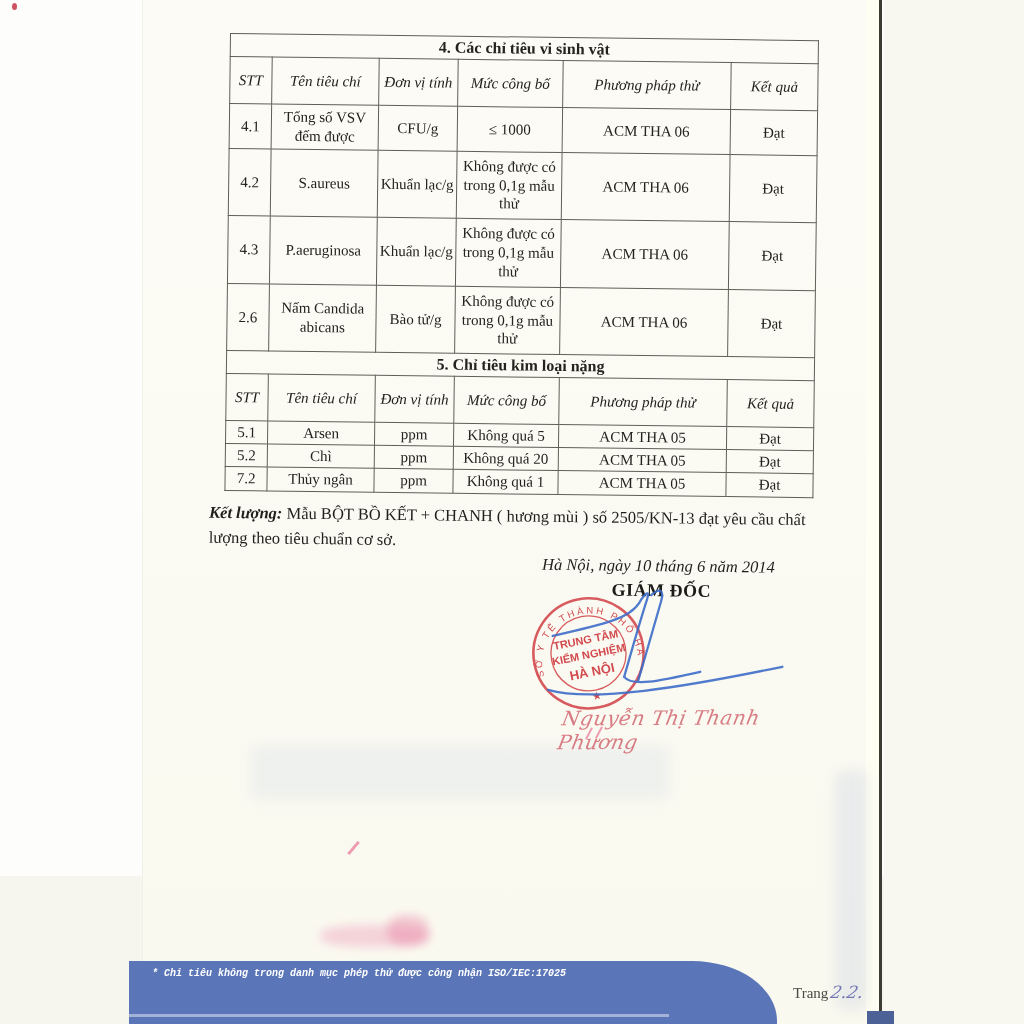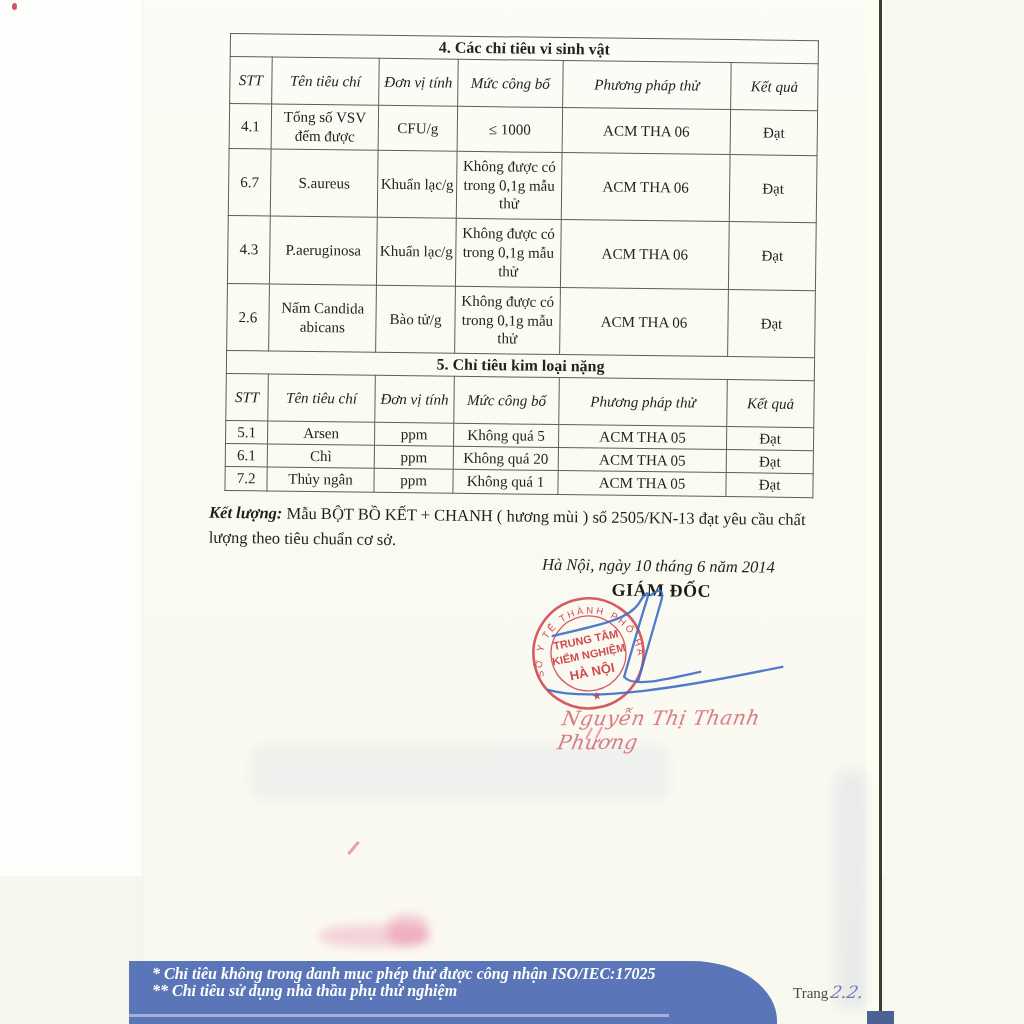--- a/index.html
+++ b/index.html
@@ -41,21 +41,21 @@
   .signer-name{position:absolute;left:569px;top:700px;width:260px;
       font-family:"DejaVu Serif",serif;font-style:italic;font-size:20px;
       color:#d26771;transform:skewX(-11deg) rotate(-1deg);letter-spacing:.5px;opacity:.85;}
 
   .band{position:absolute;left:129px;top:961px;width:648px;height:63px;
       background:#5b76b8;border-top-right-radius:85px 60px;}
   .band-crease{position:absolute;left:129px;top:1014px;width:540px;height:3px;
       background:#dfe4f0;opacity:.55;}
   .band-corner{position:absolute;left:867px;top:1011px;width:27px;height:13px;background:#4c6296;}
   .band-notes{position:absolute;left:152px;top:966px;width:620px;color:#ffffff;
-      font-size:16px;line-height:16.5px;font-style:italic;}
+      font-size:10px;line-height:16.5px;font-style:italic;font-family:Liberation Mono, monospace;}
   .band-notes .n1,.band-notes .n2{font-weight:bold;}
   .band-notes .n3{opacity:.92;}
 
   .page-num{position:absolute;left:793px;top:982px;font-size:15px;color:#4a4a45;}
   .page-num .hand{font-family:"DejaVu Serif",serif;font-style:italic;font-size:17px;
       color:#7479b3;display:inline-block;transform:skewX(-12deg);margin-left:3px;}
 
   
   .speck{position:absolute;border-radius:50%;}
   .smudge{position:absolute;filter:blur(5px);border-radius:40%;}
@@ -106,21 +106,21 @@
       </tr>
       <tr style="height:45px">
         <td class="cell-stt">4.1</td>
         <td class="cell-name">Tổng số VSV đếm được</td>
         <td>CFU/g</td>
         <td>≤ 1000</td>
         <td>ACM THA 06</td>
         <td>Đạt</td>
       </tr>
       <tr style="height:67px">
-        <td class="cell-stt">6.7</td>
+        <td class="cell-stt">4.2</td>
         <td class="cell-name">S.aureus</td>
         <td>Khuẩn lạc/g</td>
         <td>Không được có trong 0,1g mẫu thử</td>
         <td>ACM THA 06</td>
         <td>Đạt</td>
       </tr>
       <tr style="height:68px">
         <td class="cell-stt">4.3</td>
         <td class="cell-name">P.aeruginosa</td>
         <td>Khuẩn lạc/g</td>
@@ -149,21 +149,21 @@
       </tr>
       <tr style="height:23px">
         <td class="cell-stt">5.1</td>
         <td class="cell-name">Arsen</td>
         <td>ppm</td>
         <td>Không quá 5</td>
         <td>ACM THA 05</td>
         <td>Đạt</td>
       </tr>
       <tr style="height:23px">
-        <td class="cell-stt">6.1</td>
+        <td class="cell-stt">5.2</td>
         <td class="cell-name">Chì</td>
         <td>ppm</td>
         <td>Không quá 20</td>
         <td>ACM THA 05</td>
         <td>Đạt</td>
       </tr>
       <tr style="height:24px">
         <td class="cell-stt">7.2</td>
         <td class="cell-name">Thủy ngân</td>
         <td>ppm</td>
@@ -206,19 +206,18 @@
     </svg>
 
     <div class="signer-name">Nguyễn Thị Thanh Phương</div>
   </div>
 
   <div class="band"></div>
   <div class="band-crease"></div>
   <div class="band-corner"></div>
   <div class="band-notes">
     <div class="n1">* Chỉ tiêu không trong danh mục phép thử được công nhận ISO/IEC:17025</div>
-    <div class="n2">** Chỉ tiêu sử dụng nhà thầu phụ thử nghiệm</div>
   </div>
 
   <div class="page-num">
     <span>Trang</span><span class="hand">2.2.</span>
   </div>
 </div>
 
 </body></html>

